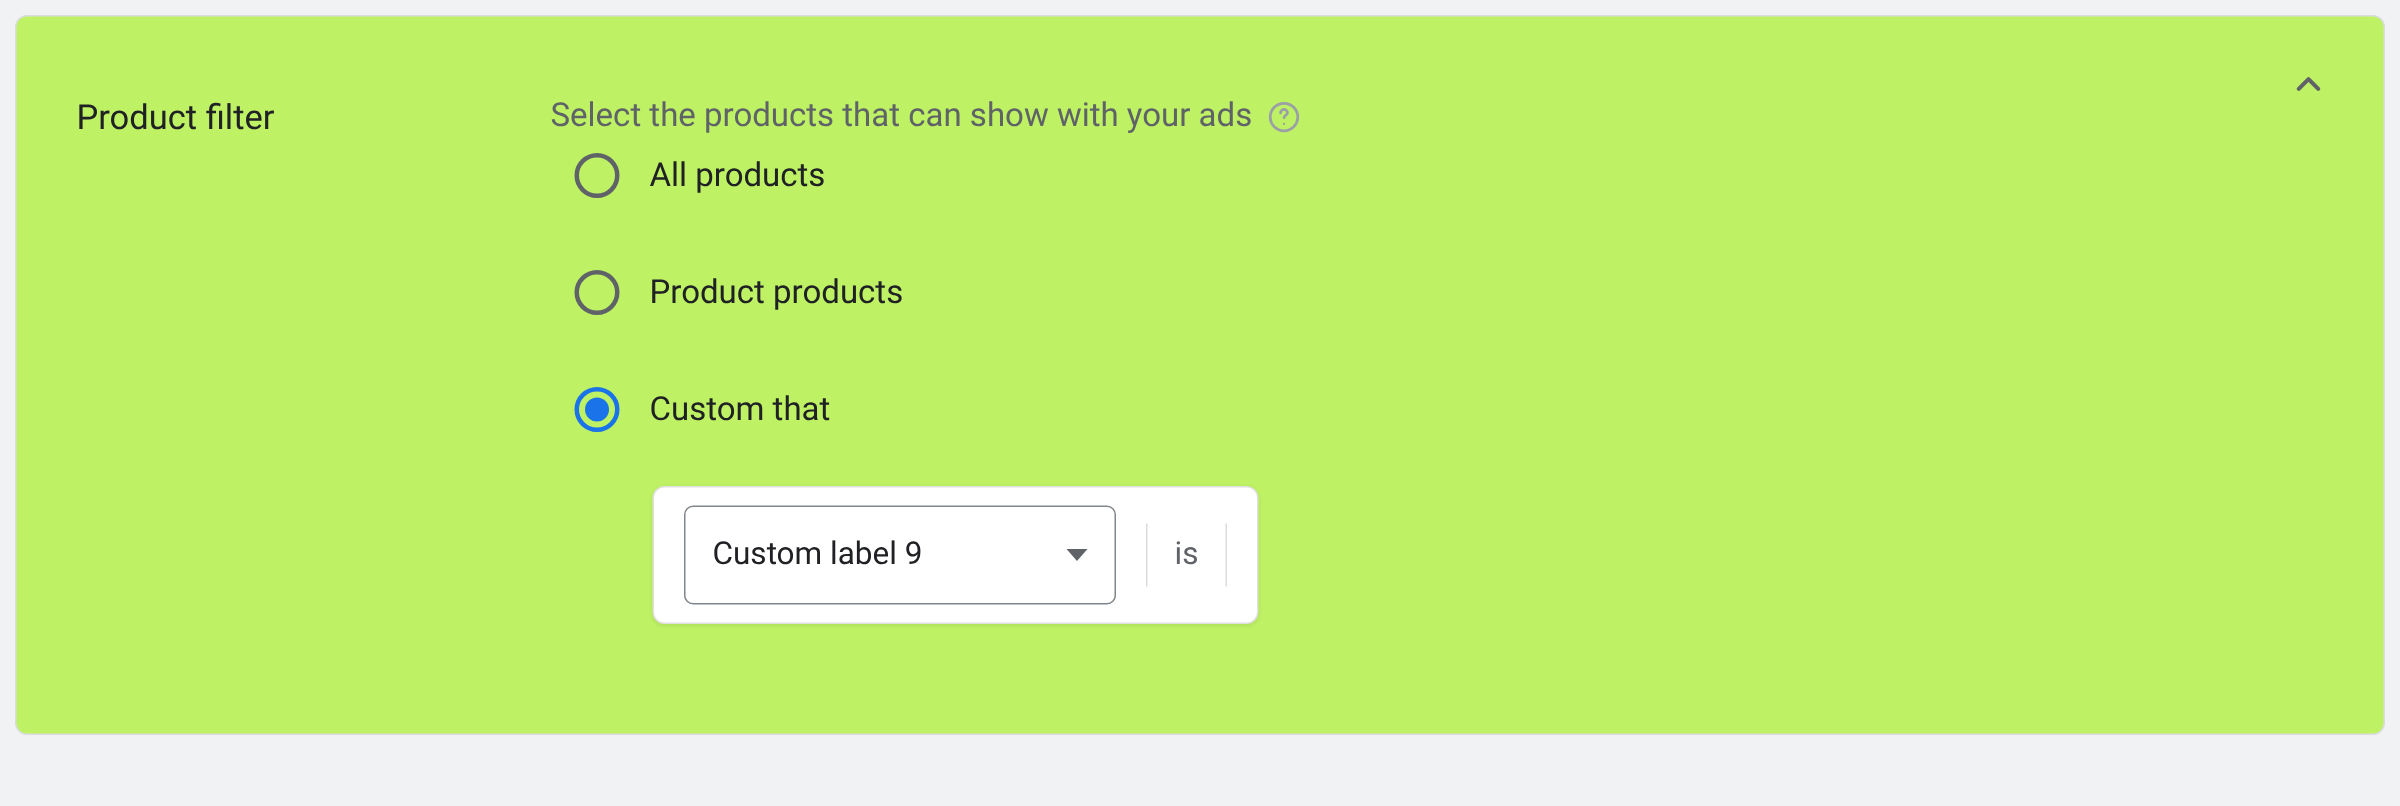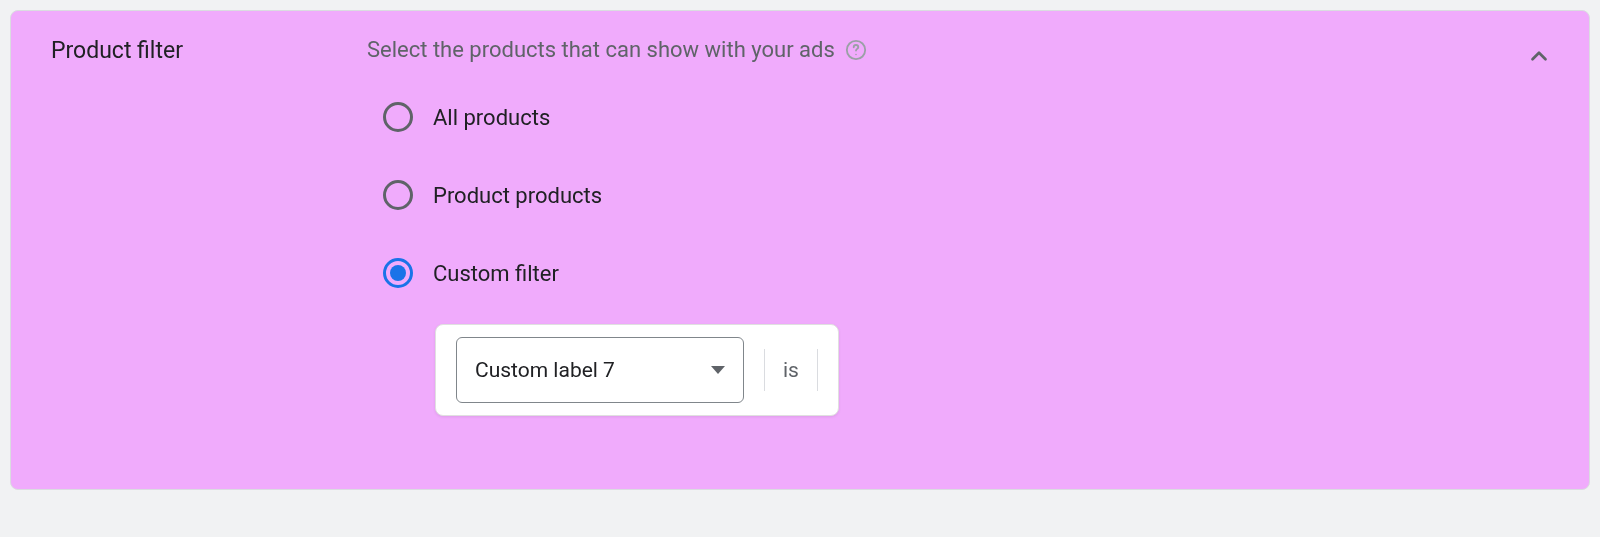--- a/index.html
+++ b/index.html
@@ -8,42 +8,41 @@
       padding: 0;
     }
     body {
       font-family: -apple-system, BlinkMacSystemFont, "Segoe UI", Roboto, Arial, sans-serif;
       background: #f1f2f3;
       padding: 10px;
       width: 1600px;
       height: 537px;
     }
     .panel {
-      background: #f0abfc;
+      background: #bef264;
       border: 1px solid #dadce0;
       border-radius: 8px;
-      padding: 26px 40px 50px 40px;
+      padding: 54px 40px 50px 40px;
       display: flex;
       position: relative;
       min-height: 480px;
     }
     .section-title {
       font-size: 23px;
       color: #202124;
       font-weight: 400;
       width: 316px;
       flex-shrink: 0;
     }
     .content {
       flex: 1;
     }
     .description-row {
       display: flex;
       align-items: center;
-      margin-bottom: 28px;
     }
     .description {
       font-size: 22px;
       color: #5f6368;
       font-weight: 400;
     }
     .help-icon {
       width: 22px;
       height: 22px;
       margin-left: 10px;
@@ -193,27 +192,27 @@
       <div class="radio-item">
         <div class="radio-circle"></div>
         <span class="radio-label">All products</span>
       </div>
       <div class="radio-item">
         <div class="radio-circle"></div>
         <span class="radio-label">Product products</span>
       </div>
       <div class="radio-item">
         <div class="radio-circle selected"></div>
-        <span class="radio-label">Custom filter</span>
+        <span class="radio-label">Custom that</span>
       </div>
     </div>
 
     <div class="filter-row">
       <div class="dropdown">
-        <span class="dropdown-label">Custom label 7</span>
+        <span class="dropdown-label">Custom label 9</span>
         <span class="dropdown-caret"></span>
       </div>
       <div class="sep-wrapper">
         <div class="vline"></div>
         <span class="is-text">is</span>
         <div class="vline"></div>
       </div>
     </div>
   </div>
 

